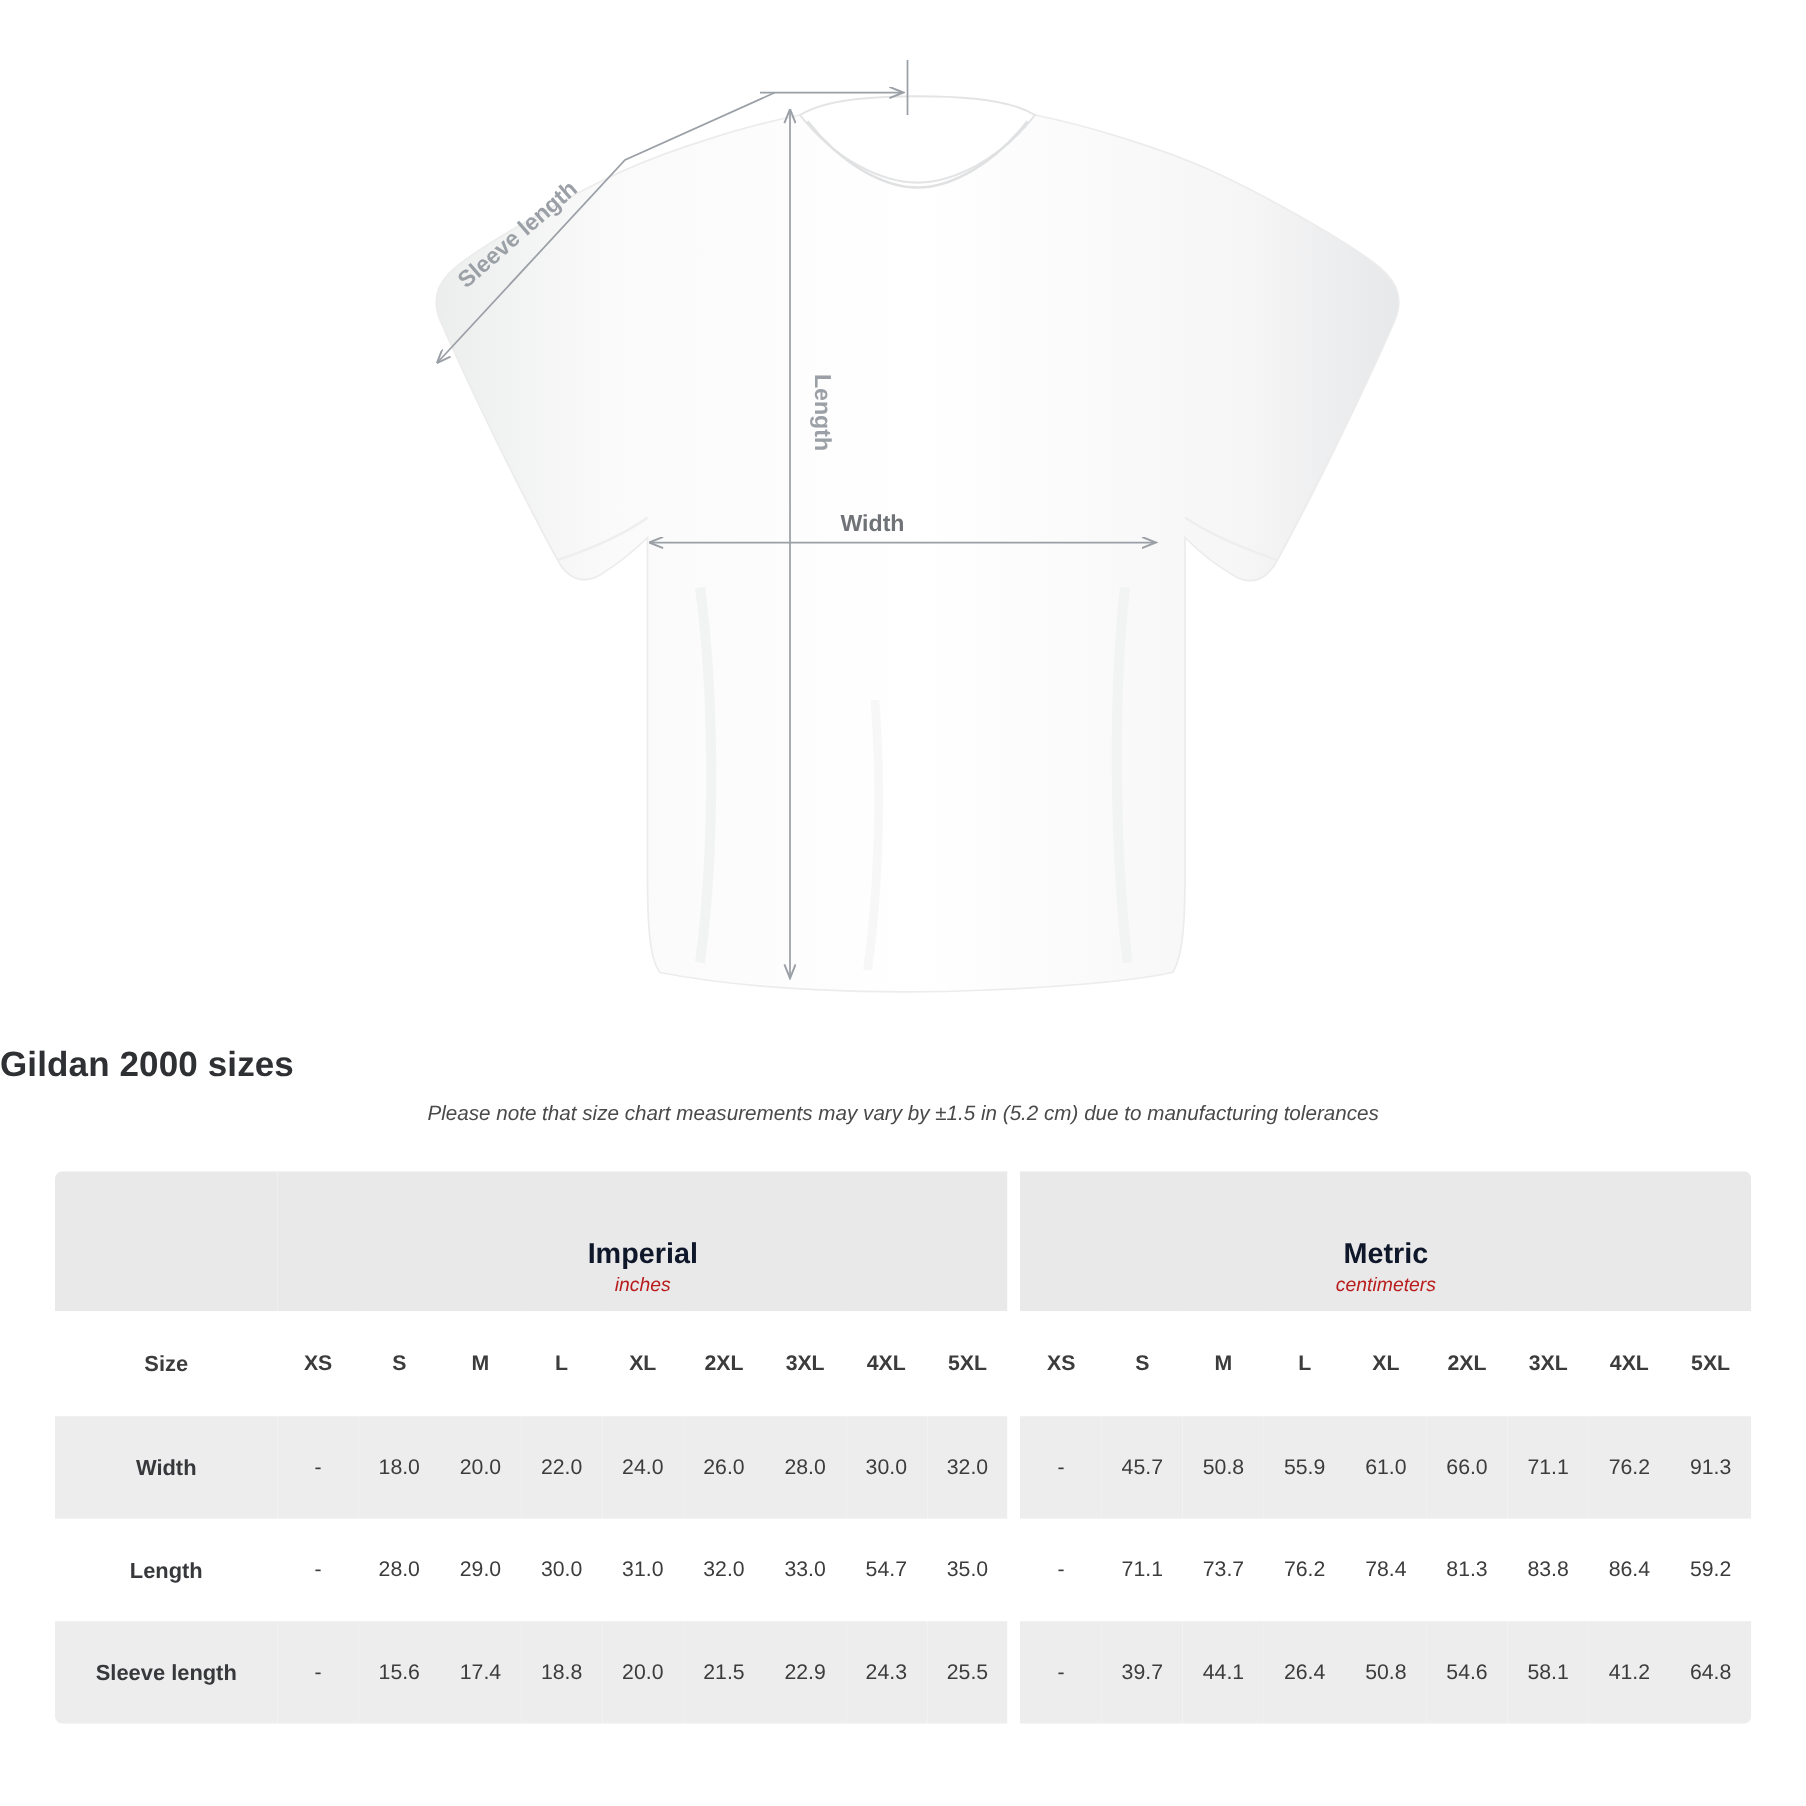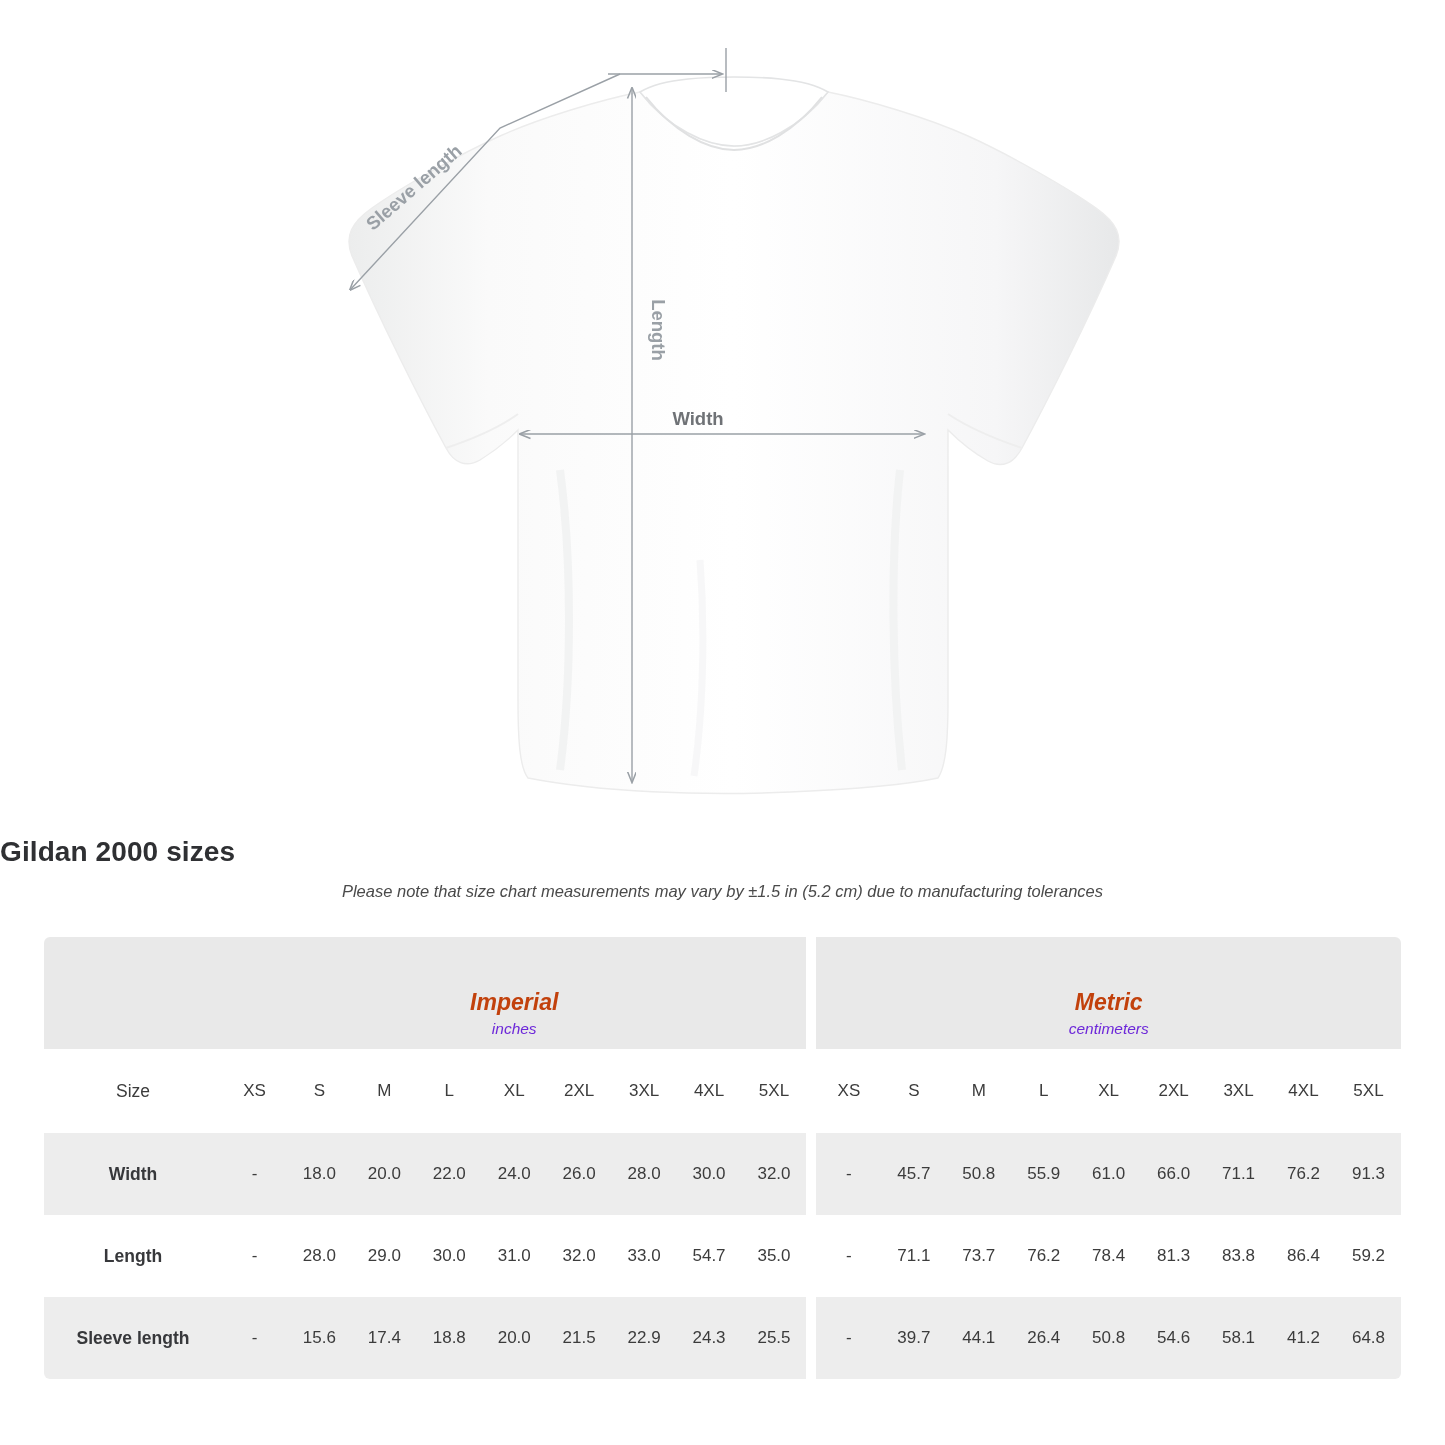--- a/index.html
+++ b/index.html
@@ -66,38 +66,37 @@
     padding: 0;
   }
   
   .unit-band td {
     background: #e9e9e9;
     height: 112px;
     padding: 0;
   }
   .unit-name {
     font-size: 23px;
-    font-style: italic;
     font-weight: bold;
-    color: #c2410c;
+    color: #0f172a;
     line-height: 1.25;
     margin-top: 44px;
   }
   .unit-sub {
     font-size: 15.5px;
     font-style: italic;
-    color: #6d28d9;
+    color: #b91c1c;
     line-height: 1.6;
   }
   .row-head {
     height: 84px;
   }
   .row-head td {
     background: #ffffff;
-    font-weight: normal;
+    font-weight: bold;
     font-size: 17.5px;
     color: #37383b;
   }
   .row-head td.label-cell {
     font-size: 17.5px;
   }
   .data-row {
     height: 82px;
   }
   .data-row.odd td { background: #ededed; }

